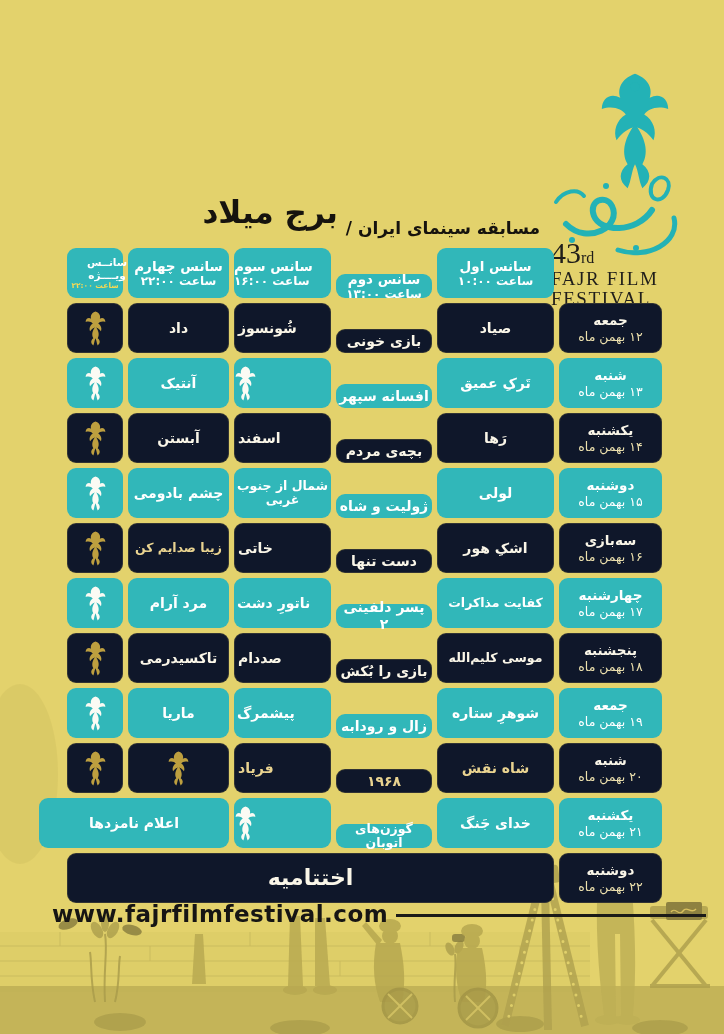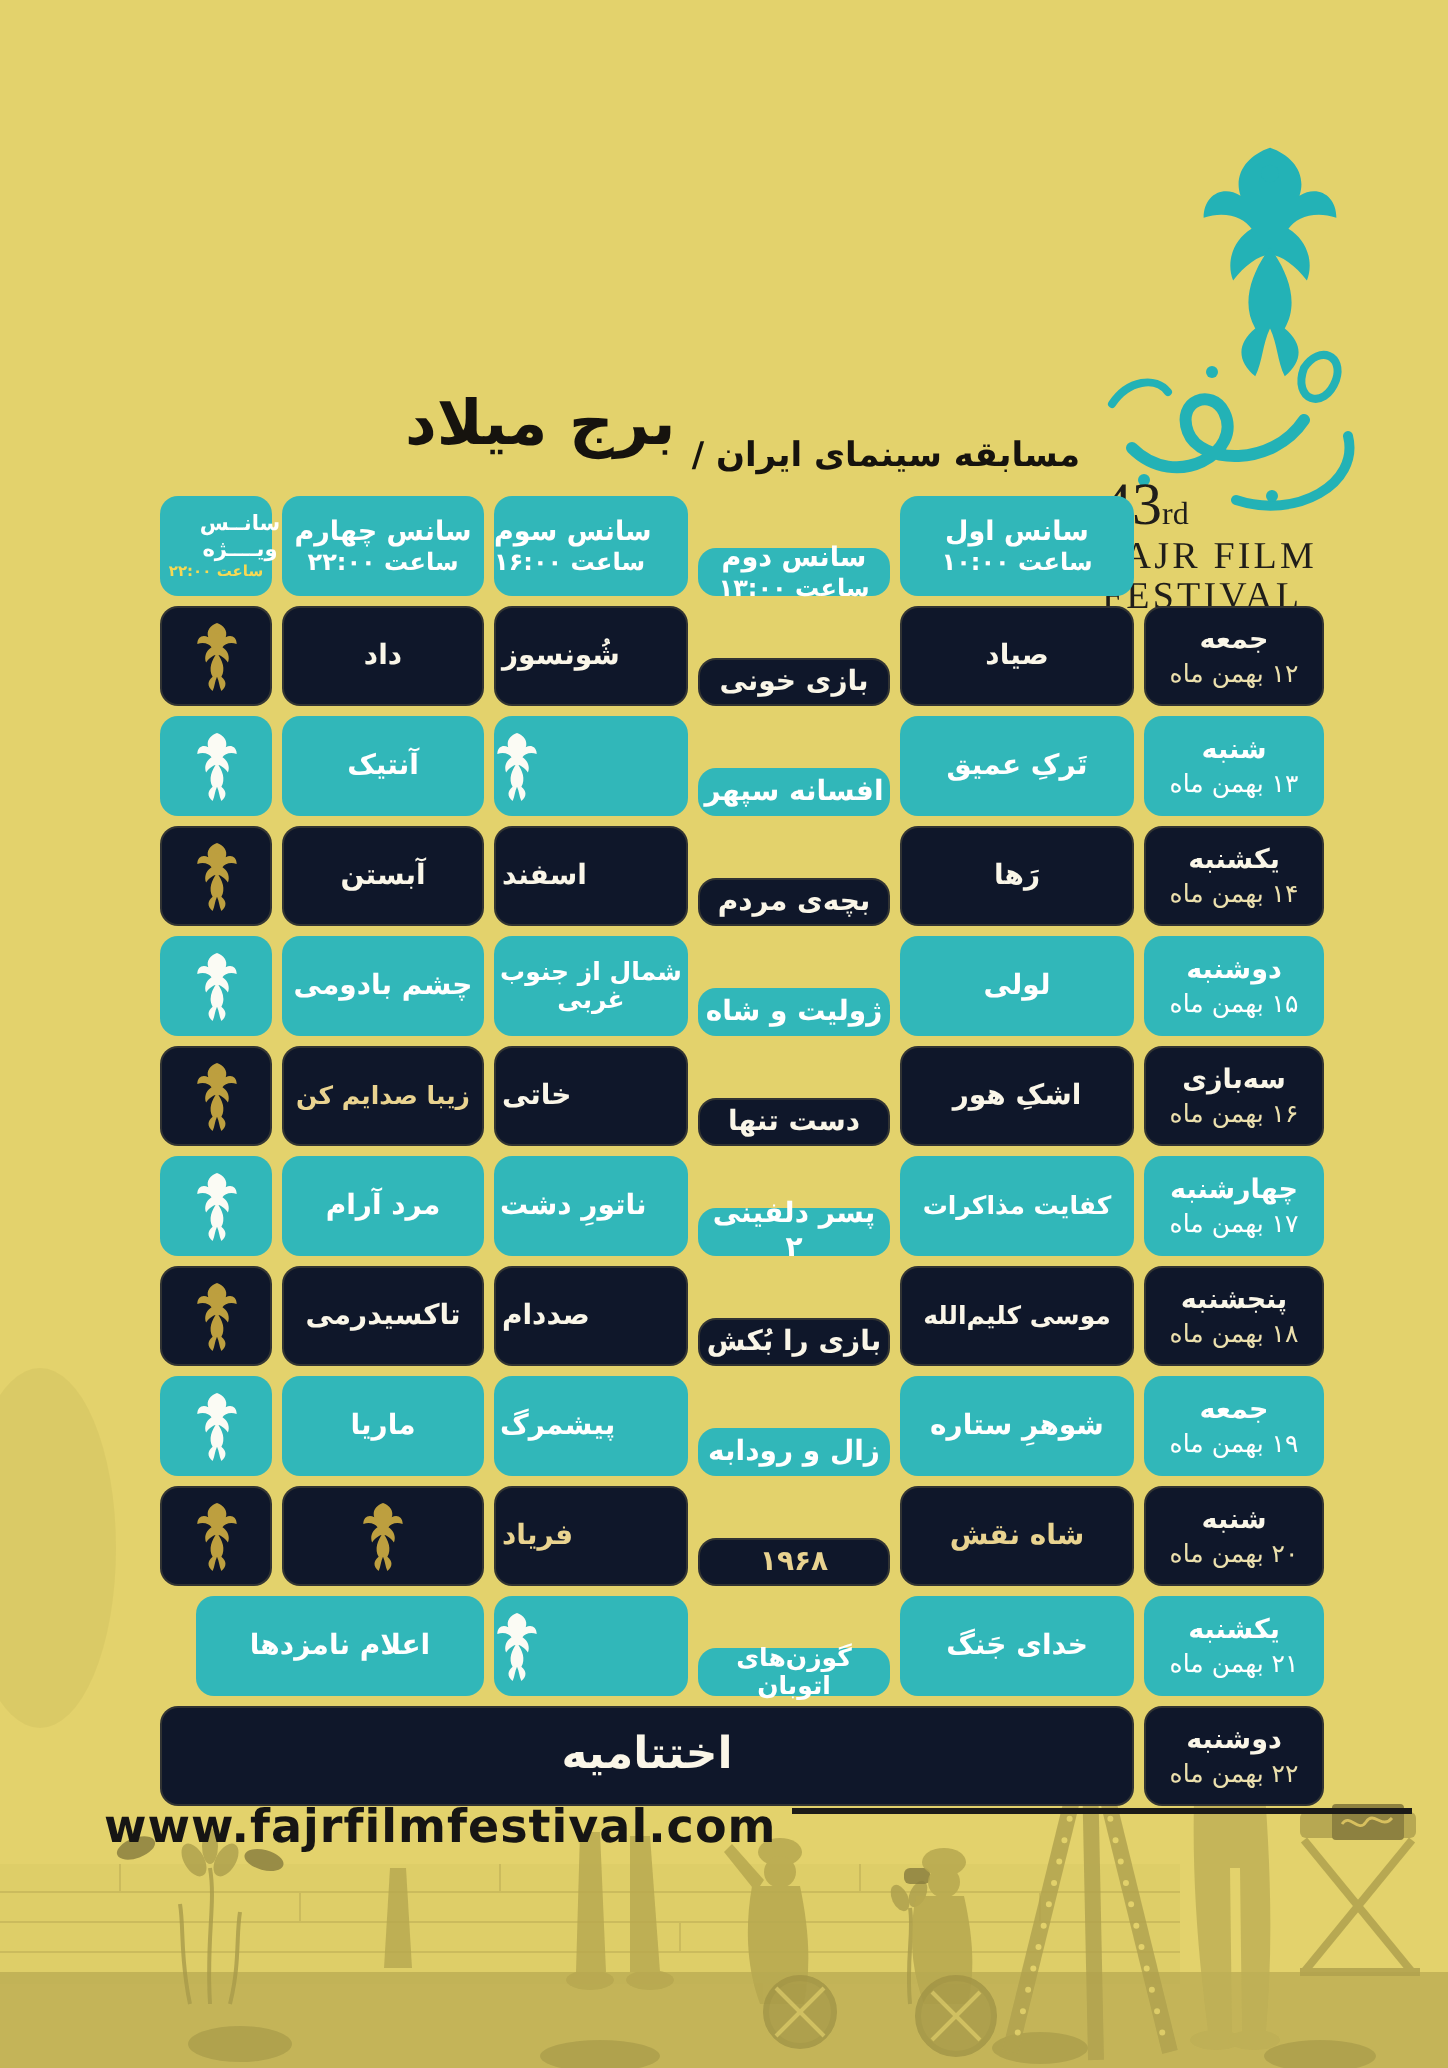--- a/index.html
+++ b/index.html
@@ -21,38 +21,38 @@
     align-items:center;gap:8px;color:#16130e;white-space:nowrap;}
   .title-prefix{font-size:17px;font-weight:700;margin-top:32px;}
   .title-main{font-size:31px;font-weight:900;}
   
   .sched{position:absolute;top:248px;right:62px;display:flex;flex-direction:column;gap:5px;direction:rtl;}
   .row{display:flex;gap:5px;height:50px;}
   .cell{border-radius:9px;display:flex;flex-direction:column;align-items:center;
     justify-content:center;text-align:center;box-sizing:border-box;line-height:1.2;}
   .c-teal{background:#31b7b9;color:#ffffff;}
   .c-dark{background:#0f172a;color:#faf6e8;border:1px solid rgba(205,183,95,.18);}
-  .w-day{width:90px;}.w0{width:117px;}.w1{width:96px;margin-top:26px;}.w2{width:97px;align-items:flex-end;}.w3{width:101px;}.w4{width:56px;}
+  .w-day{width:103px;}.w0{width:117px;}.w1{width:96px;margin-top:26px;}.w2{width:97px;align-items:flex-end;}.w3{width:101px;}.w4{width:56px;}
   .spacer{visibility:hidden;}
   .hdr-label{font-size:13.5px;font-weight:700;}
   .hdr-time{font-size:12px;font-weight:700;}
   .hdr-sp .hdr-label{font-size:10.5px;margin-left:24px;}
   .hdr-sp .hdr-time{font-size:7.5px;color:#f7d954;}
   .day-name{font-size:13.5px;font-weight:700;}
   .day-date{font-size:12.5px;}
   .c-dark .day-date{color:#ece0ad;}
   .film-t{font-size:14px;font-weight:700;padding:0 3px;}
   .film-sm{font-size:12.5px;line-height:1.15;}
   .film-gold{color:#e9d390;}
   .film-big{font-size:22px;font-weight:700;letter-spacing:0.5px;}
   .bird{width:23px;height:35px;}
   .bird-gold{color:#bd9f3f;}
   .bird-white{color:#fbfbf4;}
   
-  .footer{position:absolute;left:52px;right:18px;top:901px;display:flex;align-items:flex-start;gap:8px;}
+  .footer{position:absolute;left:52px;right:18px;top:901px;display:flex;align-items:center;gap:8px;}
   .url{font-size:23px;font-weight:700;color:#161514;letter-spacing:.5px;
     font-family:"DejaVu Sans",sans-serif;}
   .rule{flex:1;height:3px;background:#1c1b18;margin-top:3px;}
   
   .illus{position:absolute;left:0;bottom:0;width:724px;height:400px;pointer-events:none;}
   .hidden-defs{position:absolute;width:0;height:0;overflow:hidden;}
 </style>
 </head>
 <body>
 
@@ -442,21 +442,21 @@
           <div class="film-t">خدای جَنگ</div>
         </div>
         <div class="cell c-teal w1">
           <div class="film-t film-sm">گوزن‌های اتوبان</div>
         </div>
         <div class="cell c-teal w2">
           <svg viewBox="0 0 40 64" class="bird bird-white">
             <use href="#bird-sym"></use>
           </svg>
         </div>
-        <div class="cell c-teal" style="width: 144px;">
+        <div class="cell c-teal" style="width: 190px;">
           <div class="film-t">اعلام نامزدها</div>
         </div>
       </div>
       <div class="row">
         <div class="cell w-day c-dark">
           <div class="day-name">دوشنبه</div>
           <div class="day-date">۲۲ بهمن ماه</div>
         </div>
         <div class="cell c-dark" style="width: 487px;">
           <div class="film-t film-big">اختتامیه</div>

